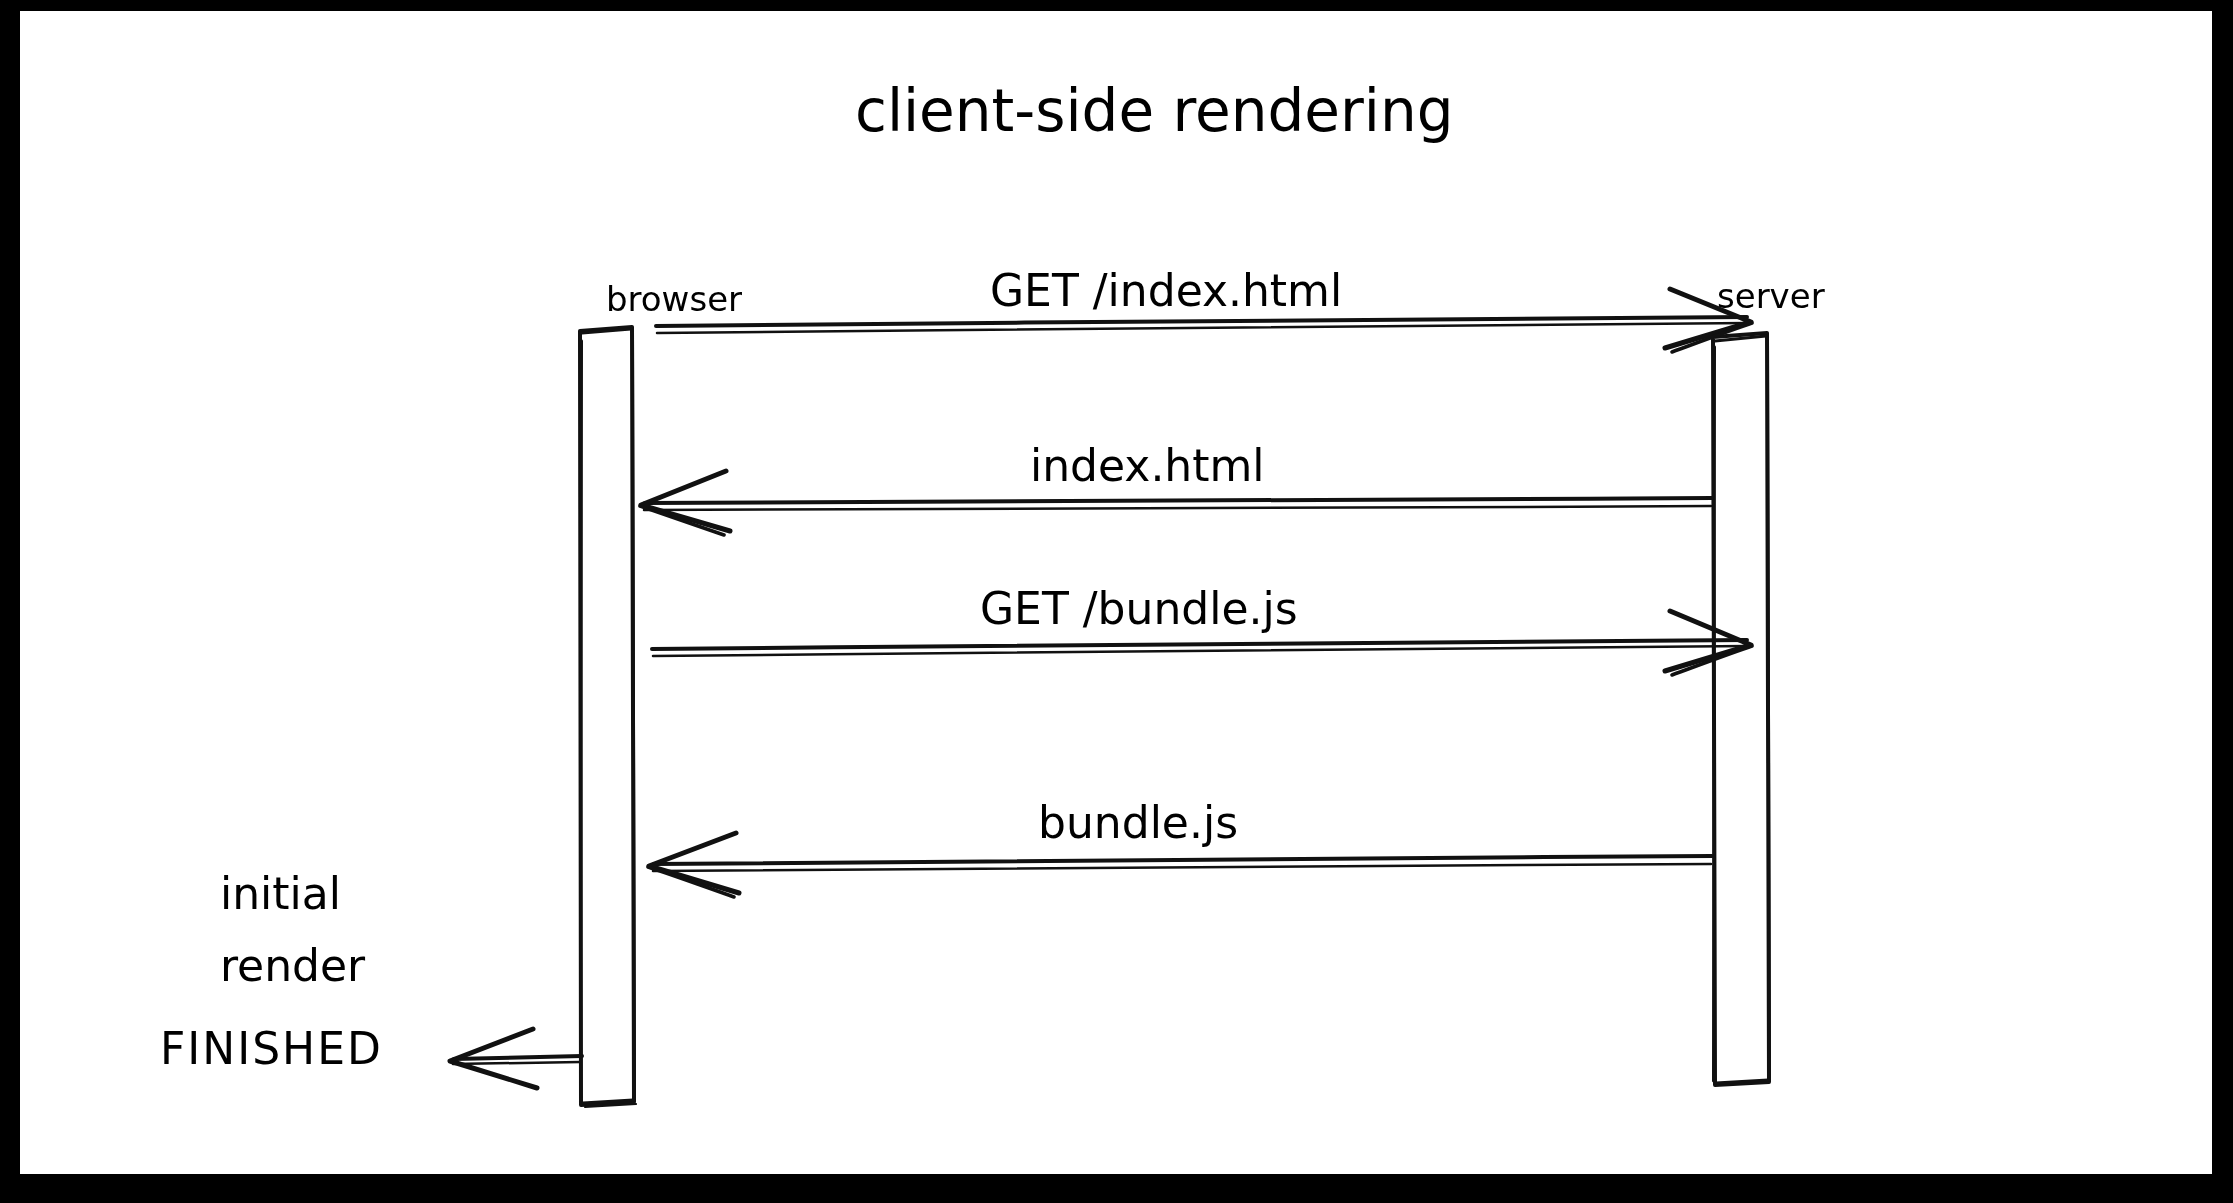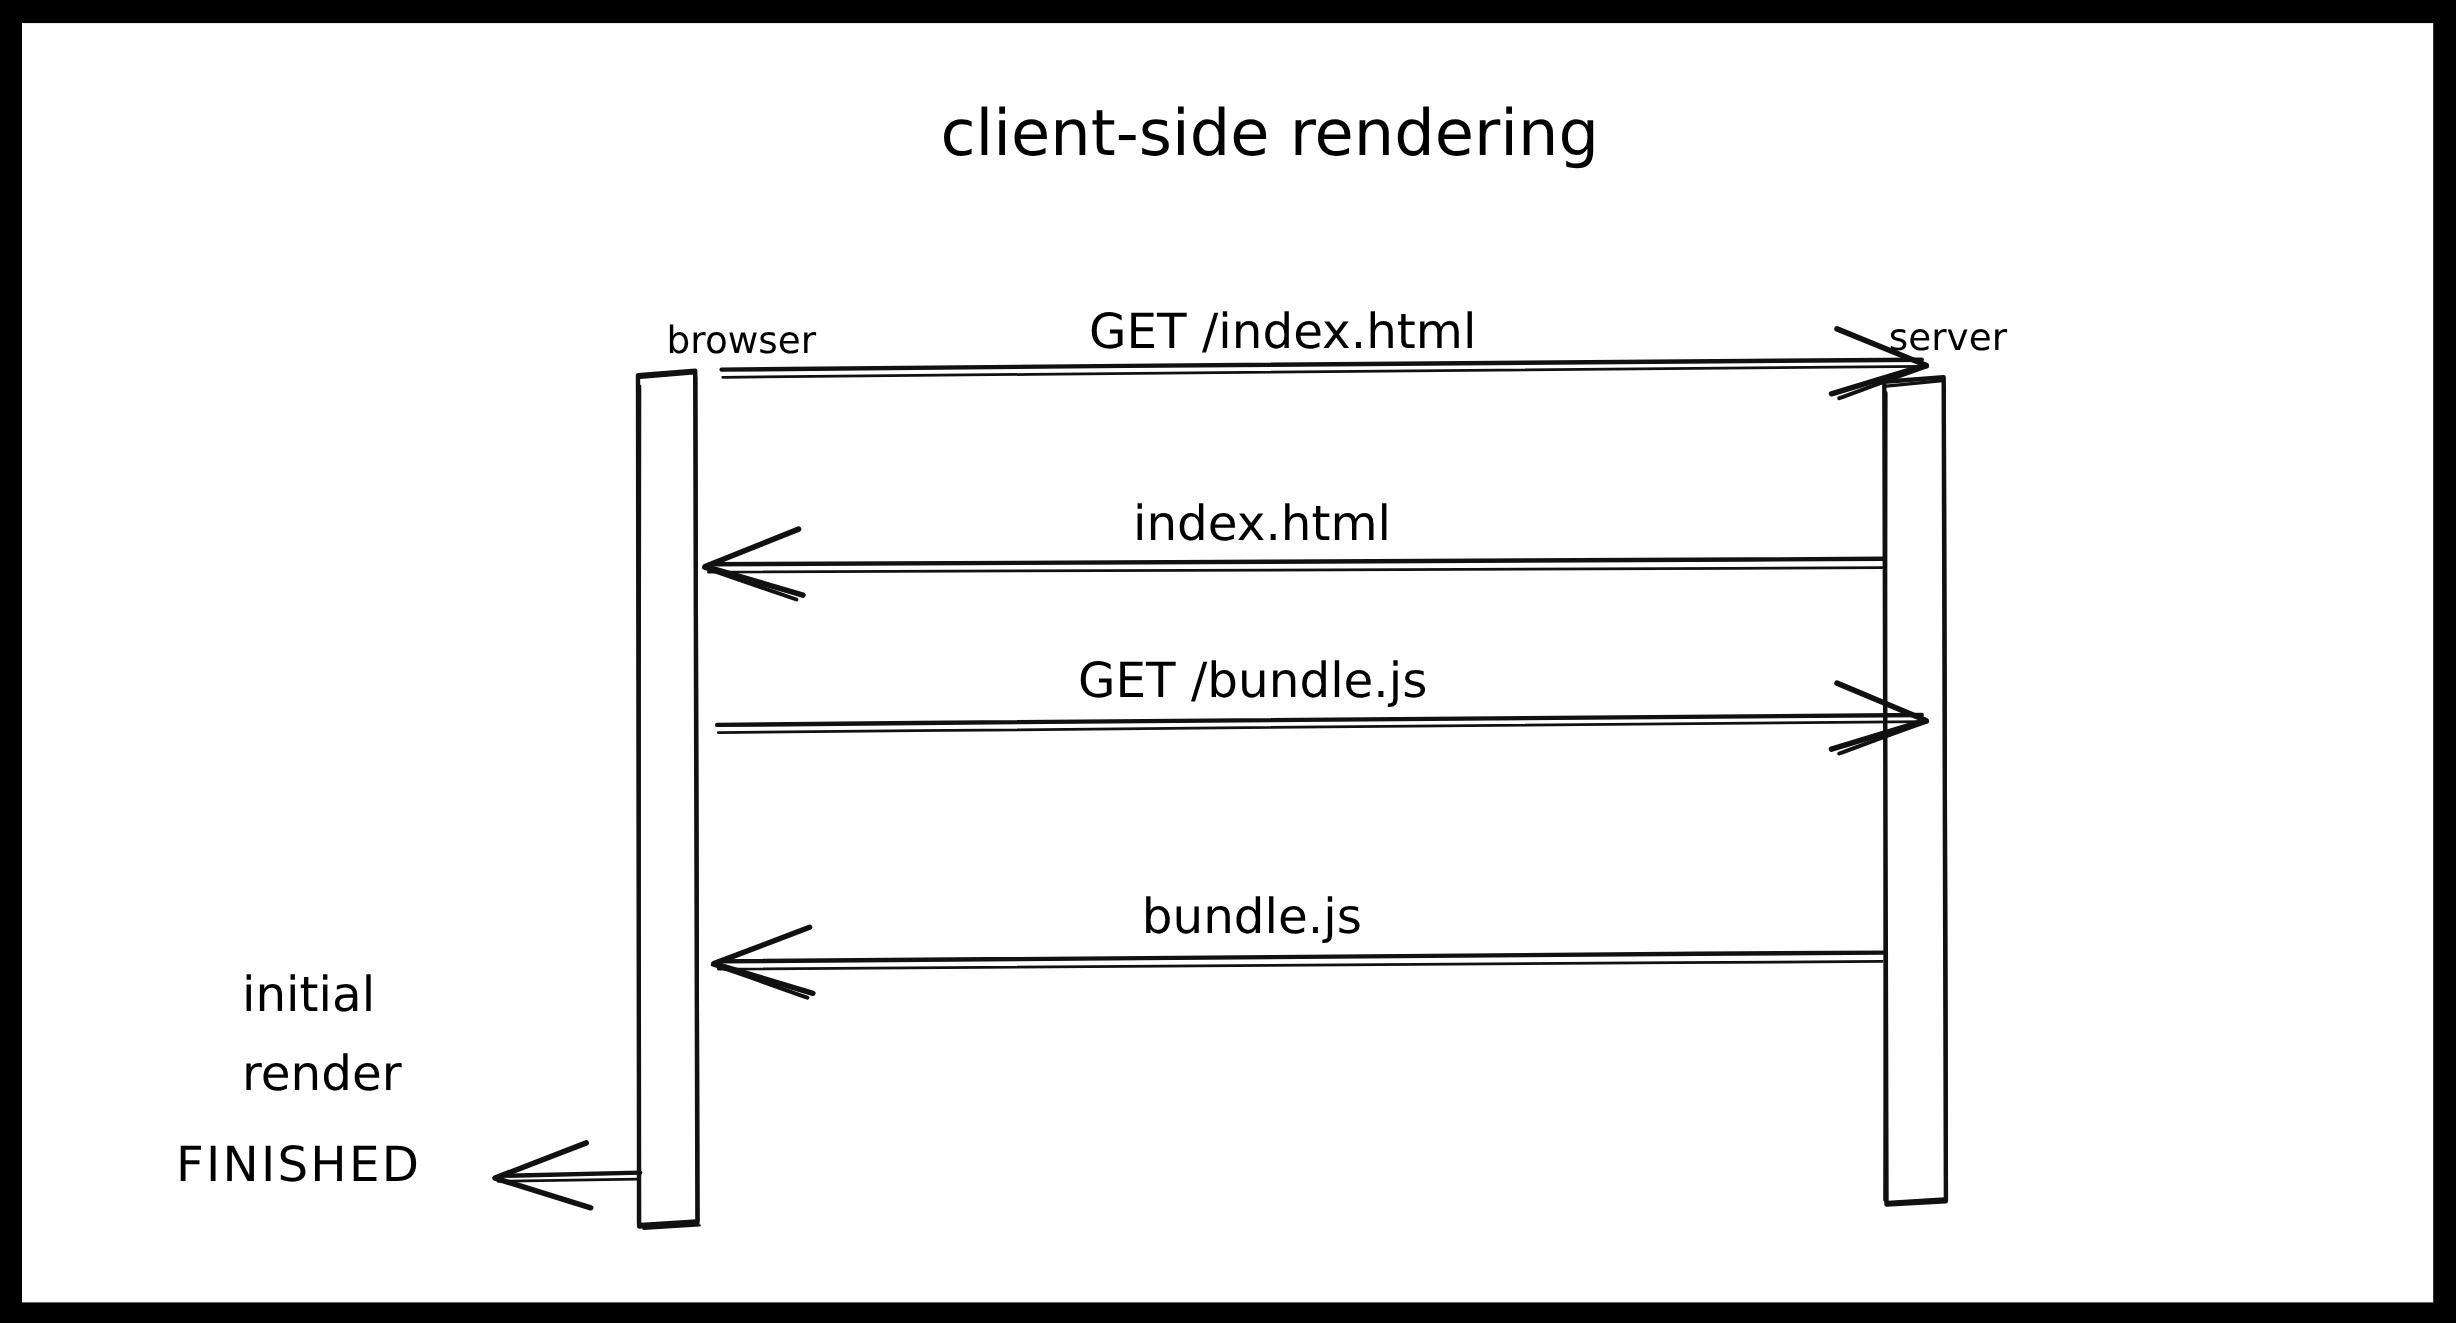--- a/index.html
+++ b/index.html
@@ -11,21 +11,21 @@
   #page {
     position: relative;
     width: 2233px;
     height: 1203px;
     background: #000000;
     overflow: hidden;
   }
   #canvas {
     position: absolute;
     left: 20px;
-    top: 21px;
+    top: 11px;
     width: 2192px;
     height: 1163px;
     background: #ffffff;
   }
   #diagram {
     position: absolute;
     left: 0;
     top: 0;
     width: 2192px;
     height: 1163px;

